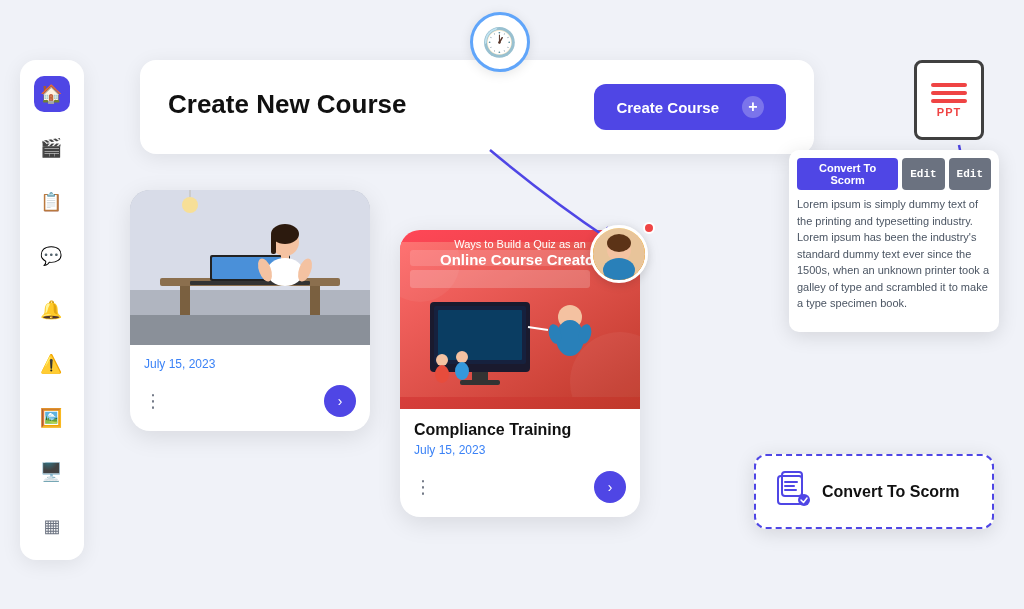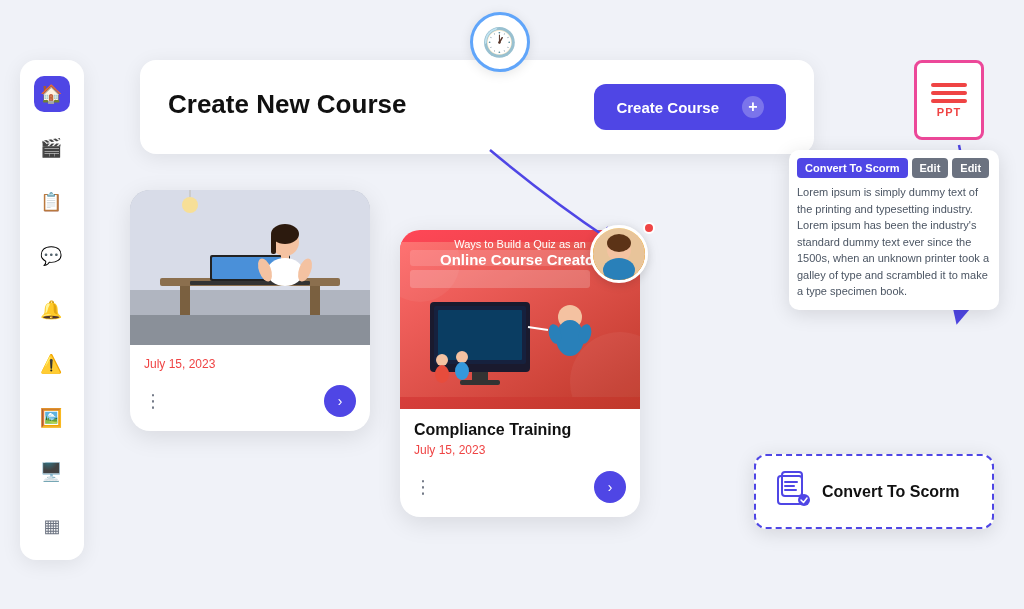--- a/index.html
+++ b/index.html
@@ -146,21 +146,21 @@
     .course-card-body {
       padding: 12px 14px 14px;
     }
     .course-card-body h3 {
       font-size: 16px;
       font-weight: 700;
       color: #111;
       margin-bottom: 4px;
     }
     .course-card-body .date {
-      color: #ef4444;
+      color: #3b82f6;
       font-size: 12px;
     }
     .course-card-footer {
       display: flex;
       justify-content: space-between;
       align-items: center;
       padding: 0 14px 14px;
     }
     .three-dots {
       cursor: pointer;
@@ -186,21 +186,21 @@
     .ppt-icon {
       position: absolute;
       top: 30px;
       right: 20px;
       width: 70px;
       height: 80px;
       z-index: 10;
     }
     .ppt-icon-inner {
       background: white;
-      border: 3px solid #ec4899;
+      border: 3px solid #404040;
       border-radius: 8px;
       width: 70px;
       height: 80px;
       display: flex;
       flex-direction: column;
       align-items: center;
       justify-content: center;
       gap: 3px;
       position: relative;
     }
@@ -244,23 +244,24 @@
       color: white;
       border: none;
       border-radius: 4px;
       padding: 4px 8px;
       font-size: 11px;
       font-weight: 600;
       cursor: pointer;
     }
     .popup-btn.secondary {
       background: #6b7280;
+      font-family: Liberation Mono, monospace;
     }
     .popup-text {
-      padding: 0 8px 10px;
+      padding: 0 8px 20px;
       font-size: 11px;
       color: #4b5563;
       line-height: 1.5;
     }
 
     
     .scorm-card {
       position: absolute;
       bottom: 60px;
       right: 10px;

